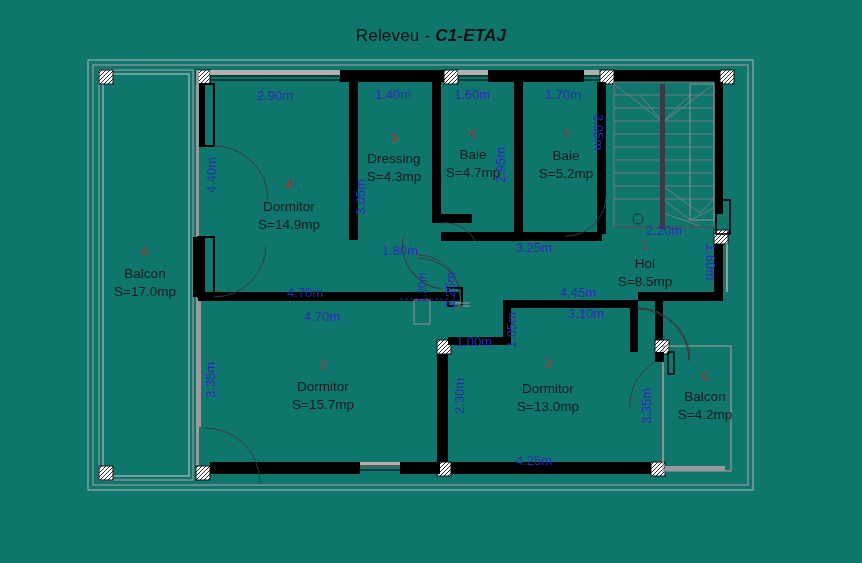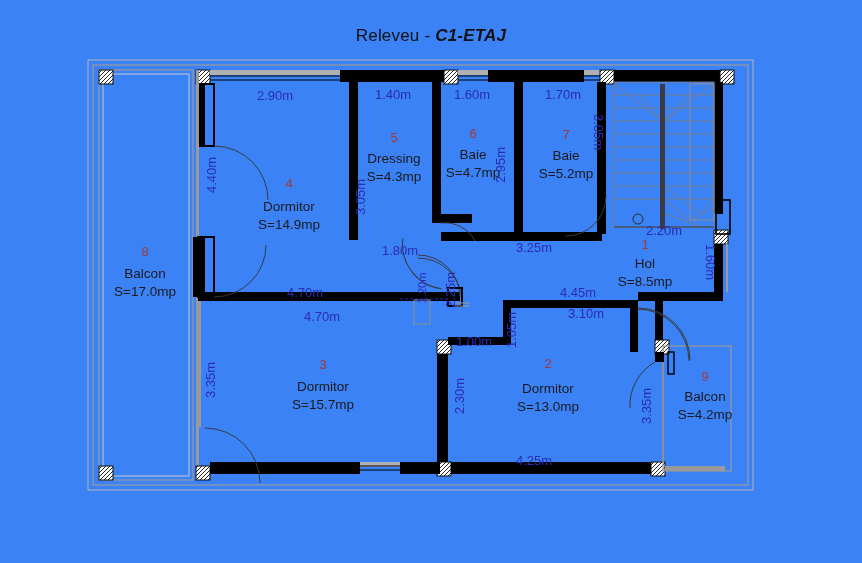--- a/index.html
+++ b/index.html
@@ -11,21 +11,21 @@
     width: 862px;
     height: 563px;
     font-family: "Liberation Sans", sans-serif;
     overflow: hidden;
     position: relative;
   }
   #plan-root {
     position: relative;
     width: 862px;
     height: 563px;
-    background: #3b82f6;
+    background: #0f766e;
   }
   #plan-title {
     position: absolute;
     top: 26px;
     left: 0;
     width: 862px;
     text-align: center;
     font-size: 17px;
     color: #111111;
     letter-spacing: 0.2px;

